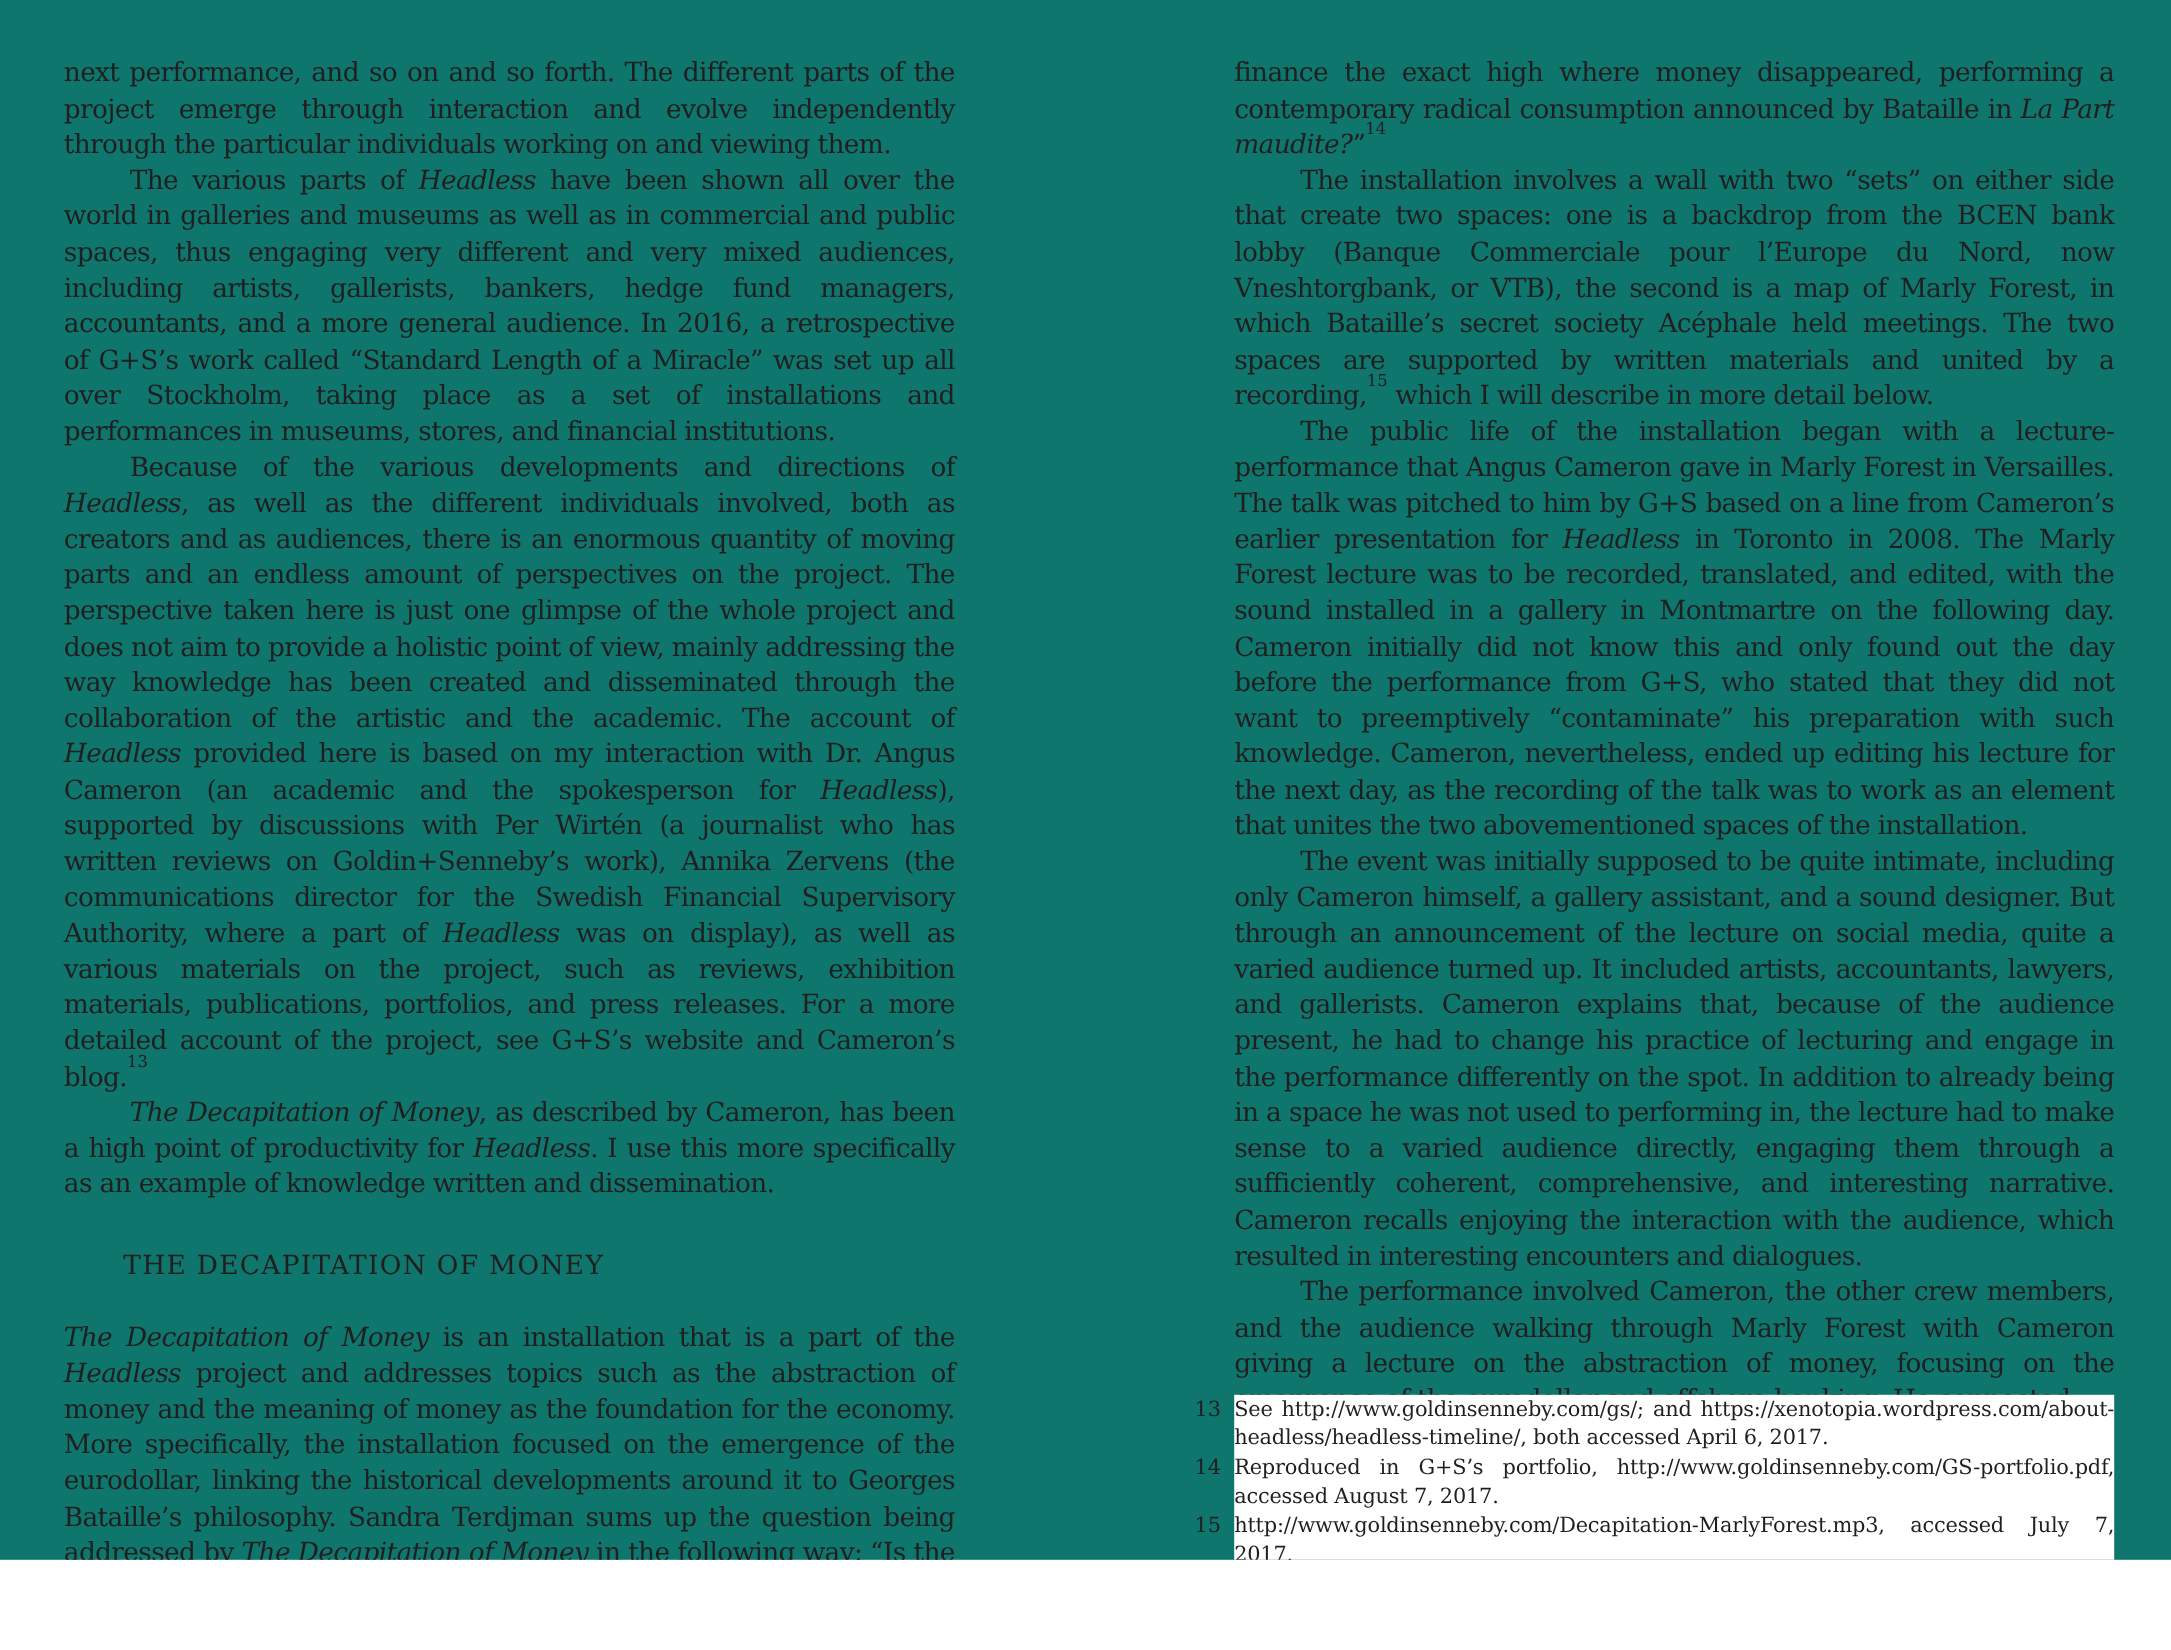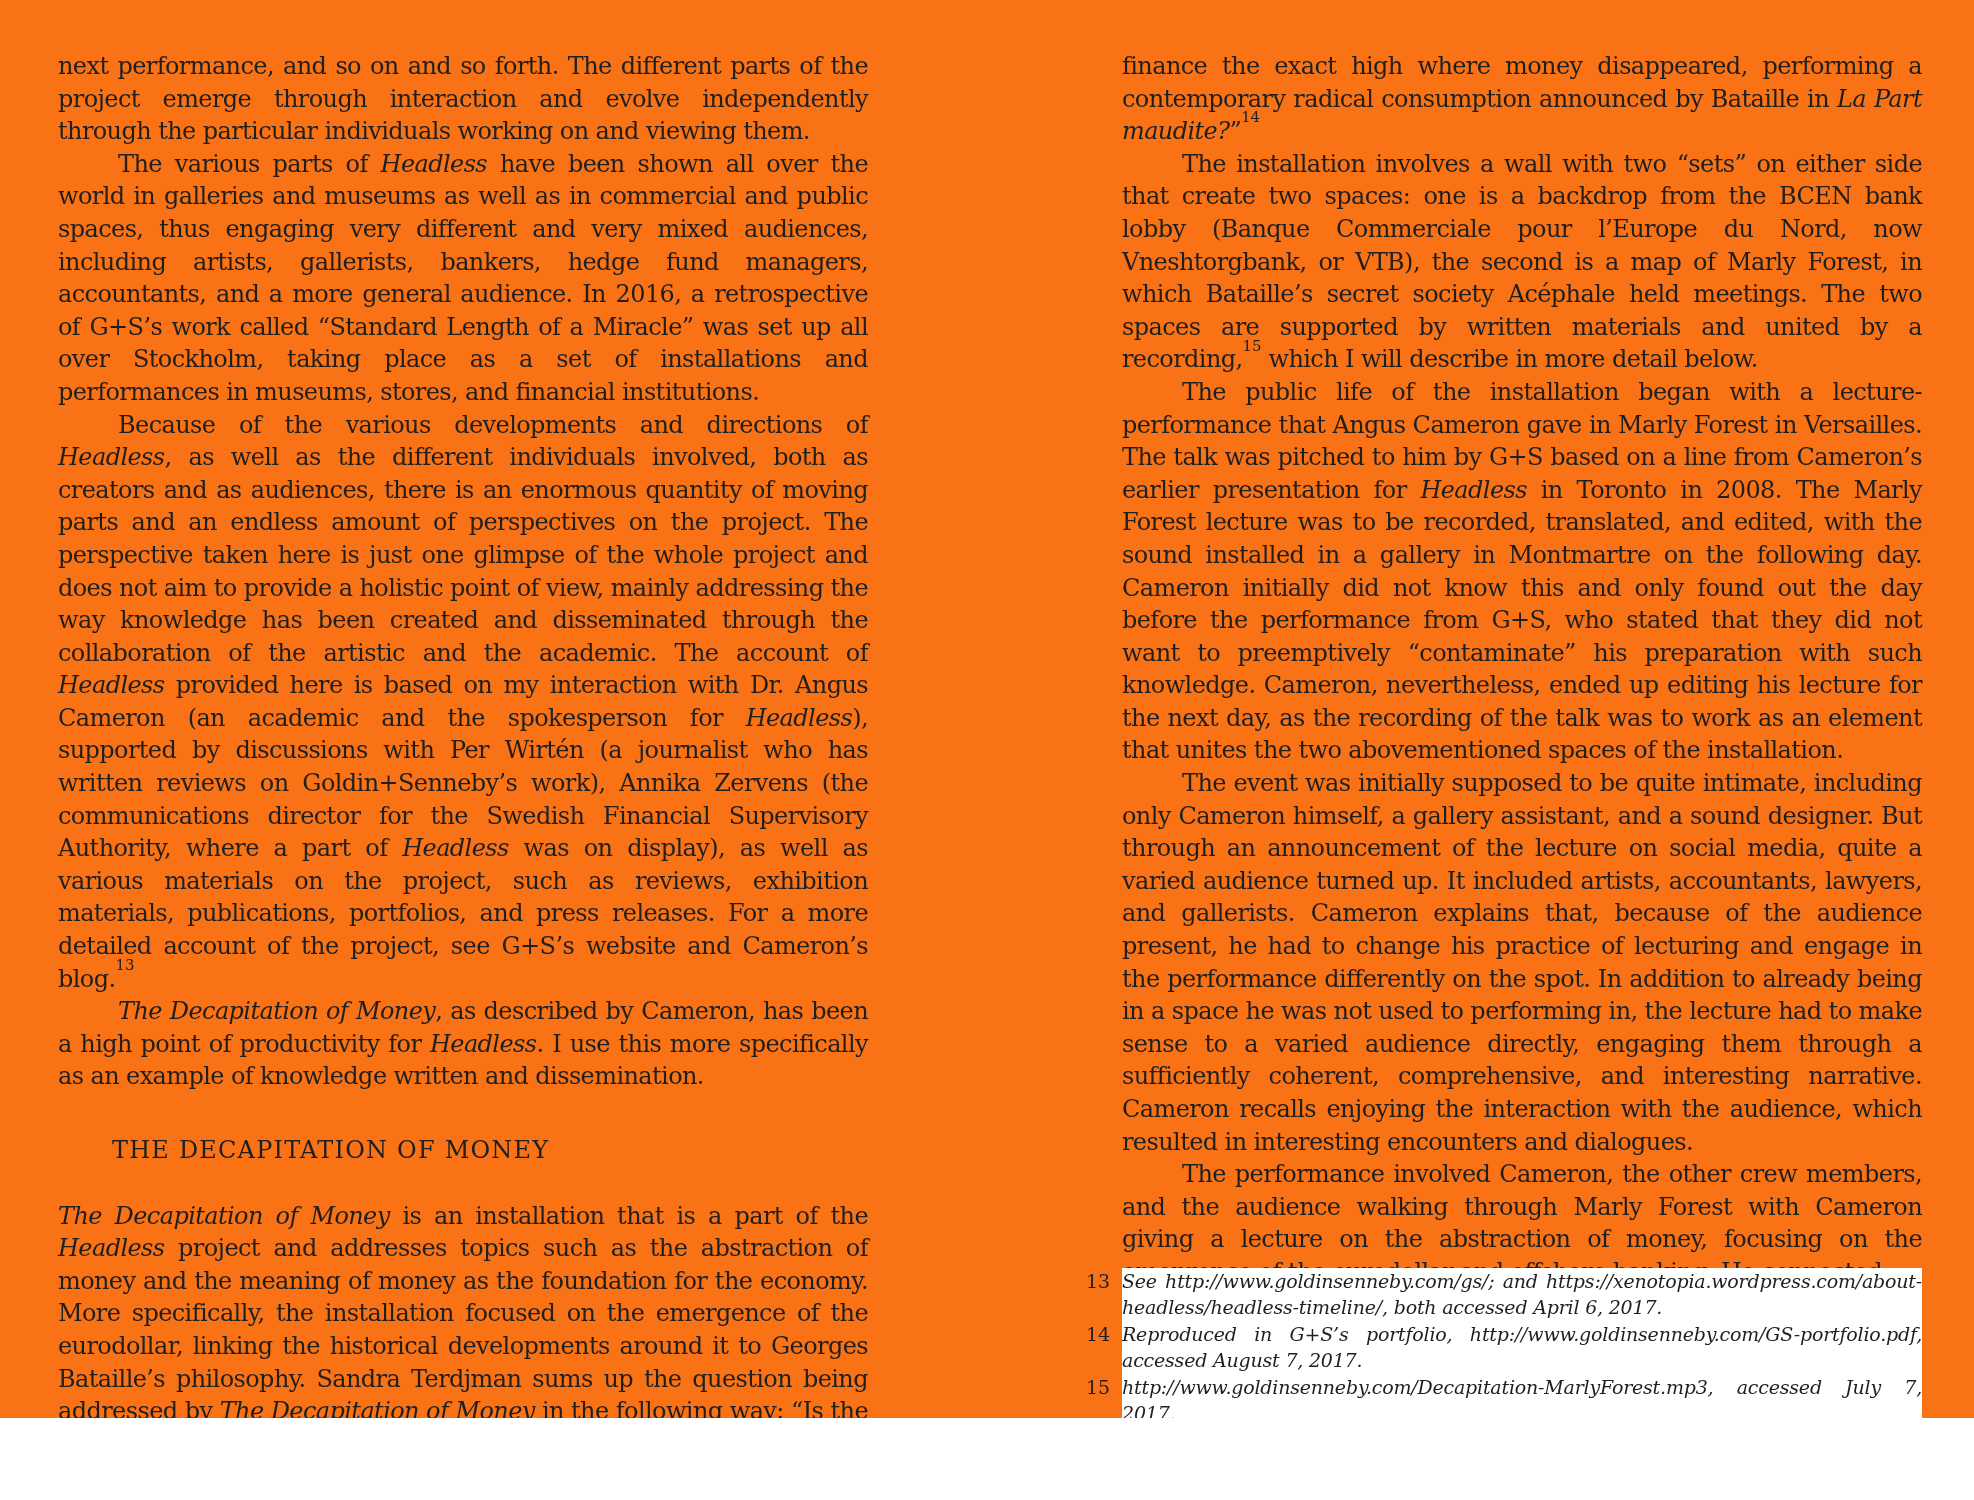--- a/index.html
+++ b/index.html
@@ -2,21 +2,21 @@
 <html lang="en"><head>
 <meta charset="utf-8">
 <style>
   html,body{margin:0;padding:0;}
   body{
     width:1974px;height:1500px;
     background:#ffffff;
     font-family:"DejaVu Serif","Liberation Serif",serif;
     color:#1f1f1f;
   }
-  .spread{position:relative;width:1974px;height:1418px;overflow:hidden;background:#f97316;}
+  .spread{position:relative;width:1974px;height:1418px;overflow:hidden;background:#0f766e;}
   .page{position:absolute;top:0;height:1500px;}
   .page-left{left:58px;width:810px;}
   .page-right{left:1122px;width:800px;}
   .page-body{
     padding-top:50px;
     font-size:24px;line-height:32.6px;letter-spacing:-0.6px;
     text-align:justify;
     hyphens:auto;-webkit-hyphens:auto;
   }
   .para{margin:0;}
@@ -24,21 +24,21 @@
   .it{font-style:italic;}
   sup.fn-ref{font-size:0.62em;line-height:0;position:relative;top:-0.52em;letter-spacing:0;}
   .section-heading{
     margin:41px 0 33px 0;padding-left:54px;
     font-size:24px;font-weight:normal;letter-spacing:1.2px;
     text-align:left;
   }
   .footnotes{position:absolute;top:1268px;left:0;width:800px;background:#ffffff;}
   .footnote{display:flex;margin-left:-36px;font-size:19px;line-height:26.4px;letter-spacing:-0.2px;}
   .fn-num{flex:0 0 36px;}
-  .fn-text{flex:1;text-align:justify;hyphens:auto;font-style:italic;-webkit-hyphens:auto;}
+  .fn-text{flex:1;text-align:justify;hyphens:auto;-webkit-hyphens:auto;}
   .page-footer{
     position:absolute;top:1421px;left:0;right:0;
     display:flex;justify-content:space-between;align-items:baseline;
     background:#ffffff;
     font-size:20px;letter-spacing:0.4px;
   }
 </style>
 </head>
 <body>
 

